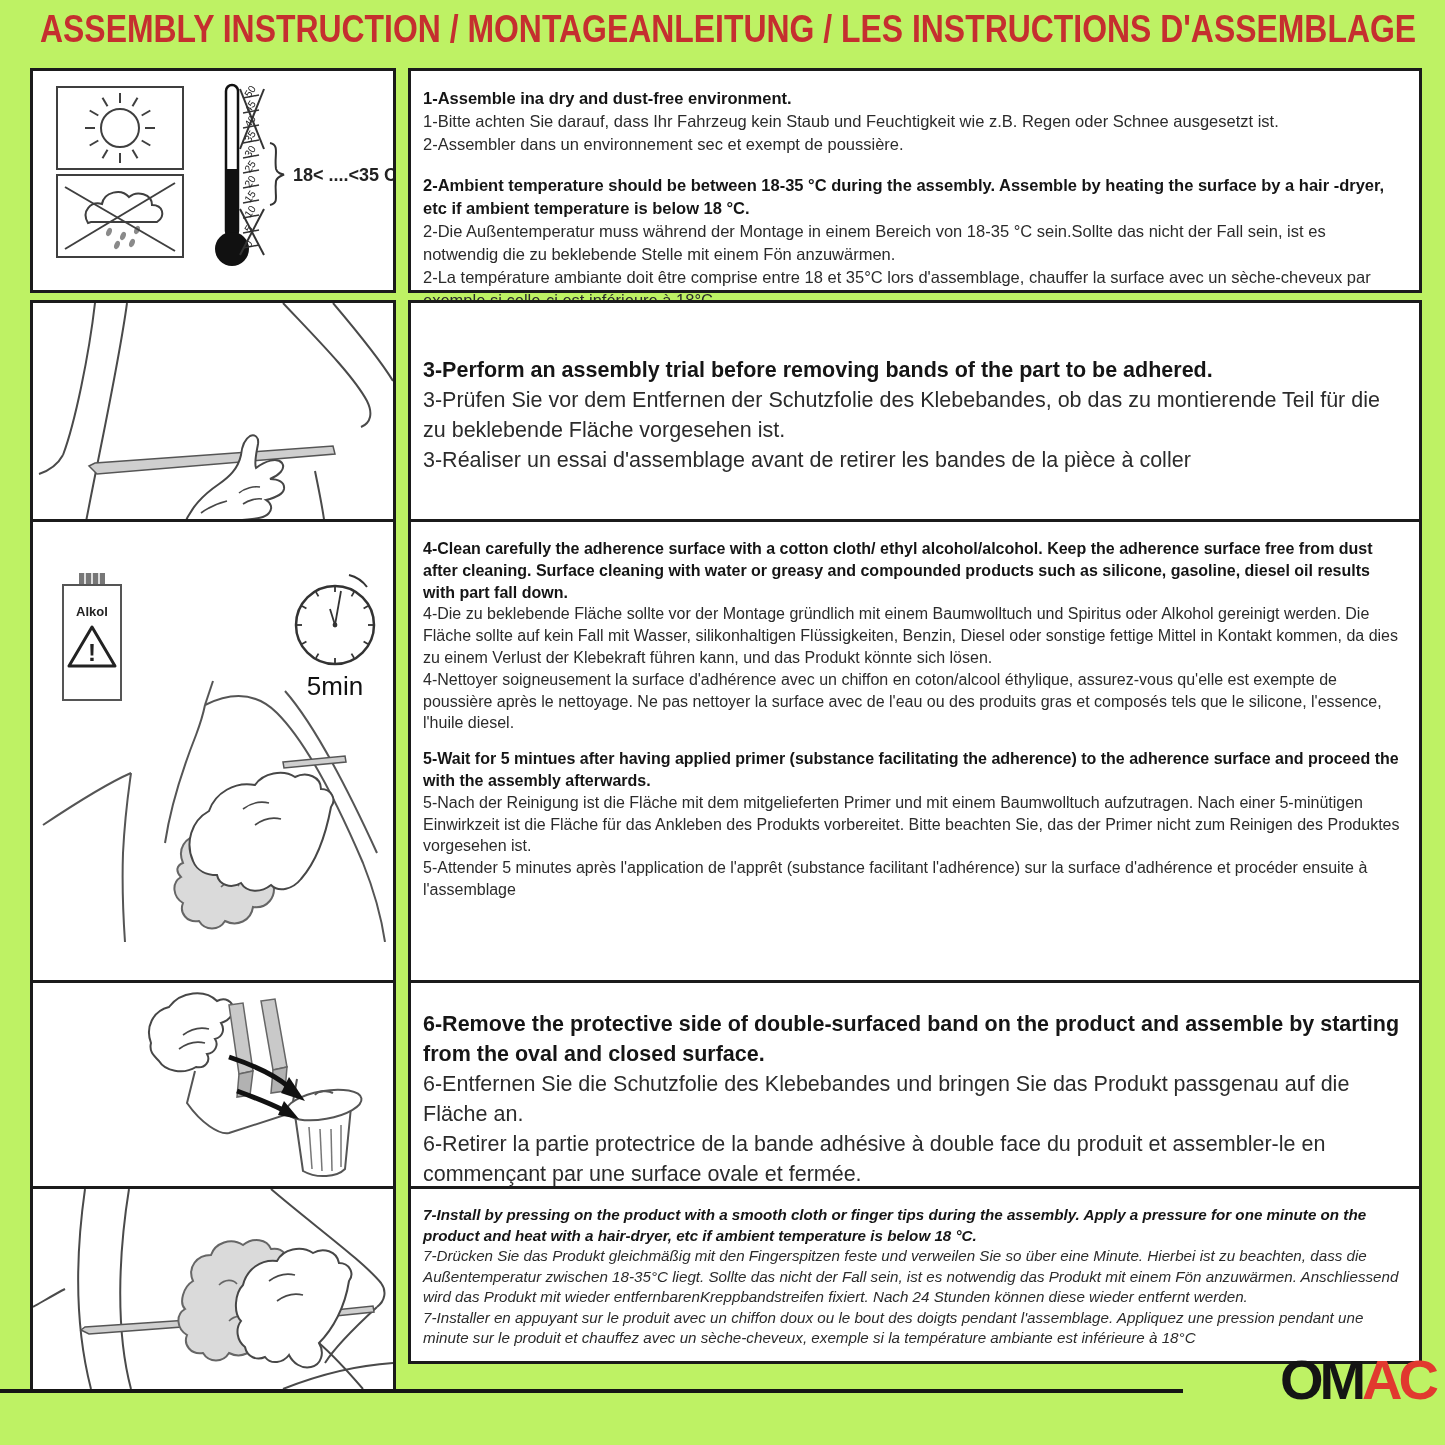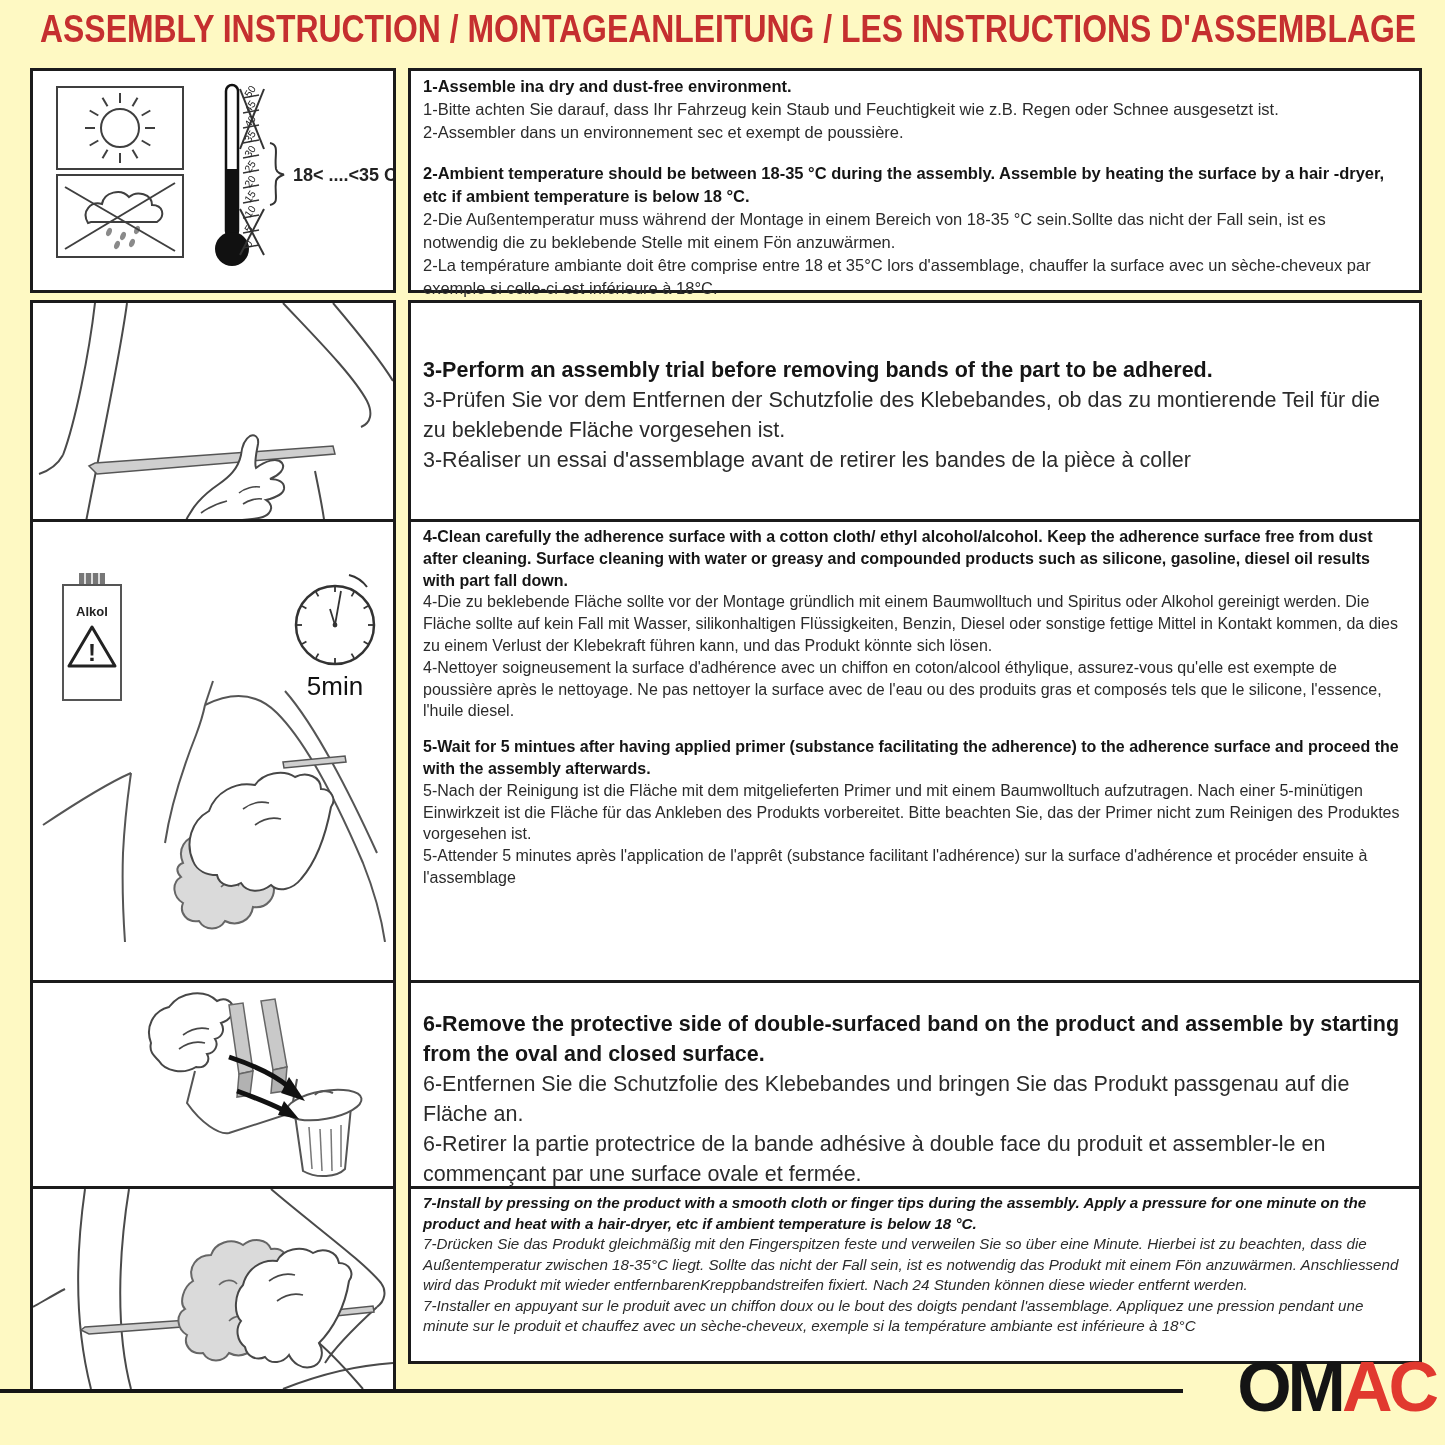--- a/index.html
+++ b/index.html
@@ -1,23 +1,23 @@
 <!DOCTYPE html>
 <html><head>
 <meta charset="utf-8">
 <style>
   html,body{margin:0;padding:0;background:#fff;}
-  .page{position:relative;width:1445px;height:1445px;background:#fef9c3;overflow:hidden;
+  .page{position:relative;width:1445px;height:1445px;background:#bef264;overflow:hidden;
         font-family:"Liberation Sans",sans-serif;}
   .title{position:absolute;top:8px;left:40px;margin:0;font-size:38px;font-weight:800;
          color:#c52f2f;white-space:nowrap;letter-spacing:0;
          transform:scaleX(.84);transform-origin:left top;}
   .box{position:absolute;border:3px solid #1b1b1b;background:#fff;box-sizing:border-box;}
   .illus{left:30px;width:366px;display:flex;align-items:center;justify-content:center;}
-  .txt{left:408px;width:1014px;padding:4px 14px 0 12px;}
+  .txt{left:408px;width:1014px;padding:16px 14px 0 12px;}
   .txt p{margin:0;color:#2b2b2b;}
   p.b{font-weight:700;color:#151515;}
   .gap{margin-top:18px !important;}
   
   .r1{top:68px;height:225px;}
   .r2{top:300px;height:230px;}
   .r3{top:519px;height:466px;}
   .r4{top:980px;height:240px;}
   .r5l{top:1186px;height:206px;}
   .r5r{top:1186px;height:178px;}
@@ -25,21 +25,21 @@
   .t1 p{font-size:16.5px;line-height:23px;}
   .t2{padding-top:52px;}
   .t2 p{font-size:21.5px;line-height:30px;}
   .t3 p{font-size:16px;line-height:21.8px;}
   .t3 .gap{margin-top:14px !important;}
   .t4{padding-top:26px;}
   .t4 p{font-size:21.5px;line-height:30px;}
   .t5 p{font-size:15.2px;line-height:20.5px;font-style:italic;}
   svg{display:block;}
   .footer-line{position:absolute;top:1389px;left:0;width:1183px;height:4px;background:#151515;}
-  .logo{position:absolute;top:1352px;right:10px;font-size:70px;font-weight:900;
+  .logo{position:absolute;top:1352px;right:10px;font-size:56px;font-weight:900;
         letter-spacing:-4px;line-height:1;white-space:nowrap;}
   .logo .lk{color:#141414;}
   .logo .lr{color:#e1392f;}
 </style>
 </head>
 <body>
 
 <div class="page">
 
   <h1 class="title">ASSEMBLY INSTRUCTION / MONTAGEANLEITUNG / LES INSTRUCTIONS D'ASSEMBLAGE</h1>

